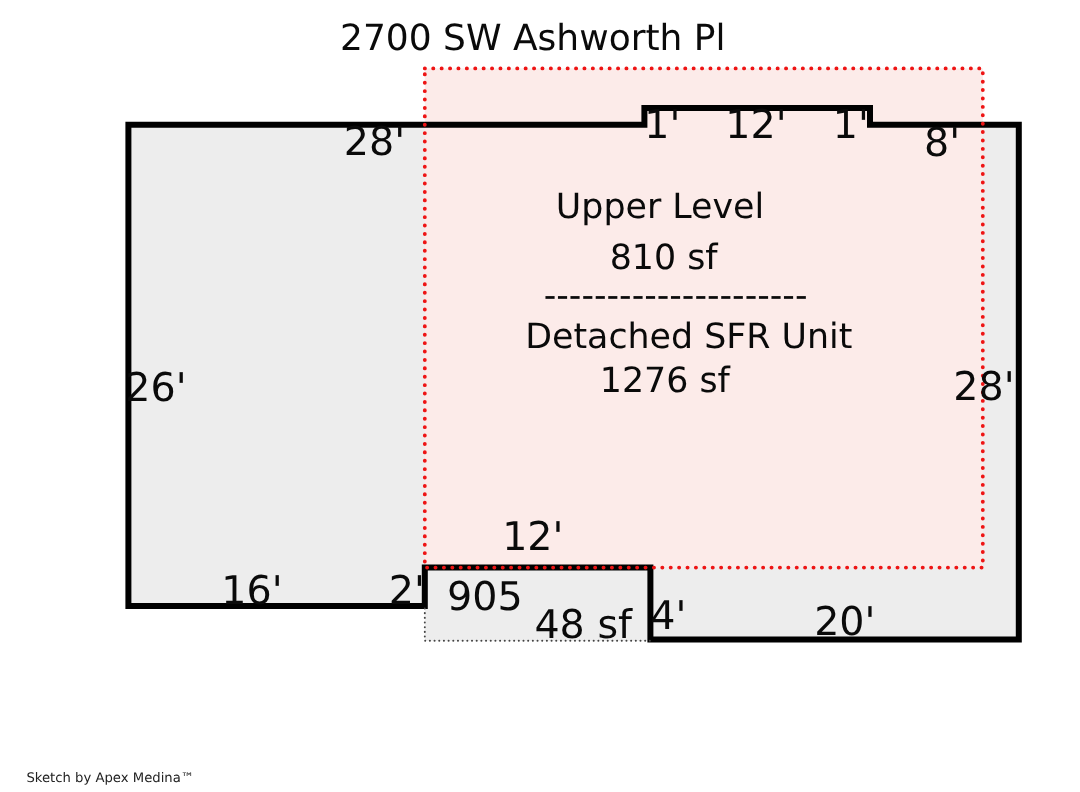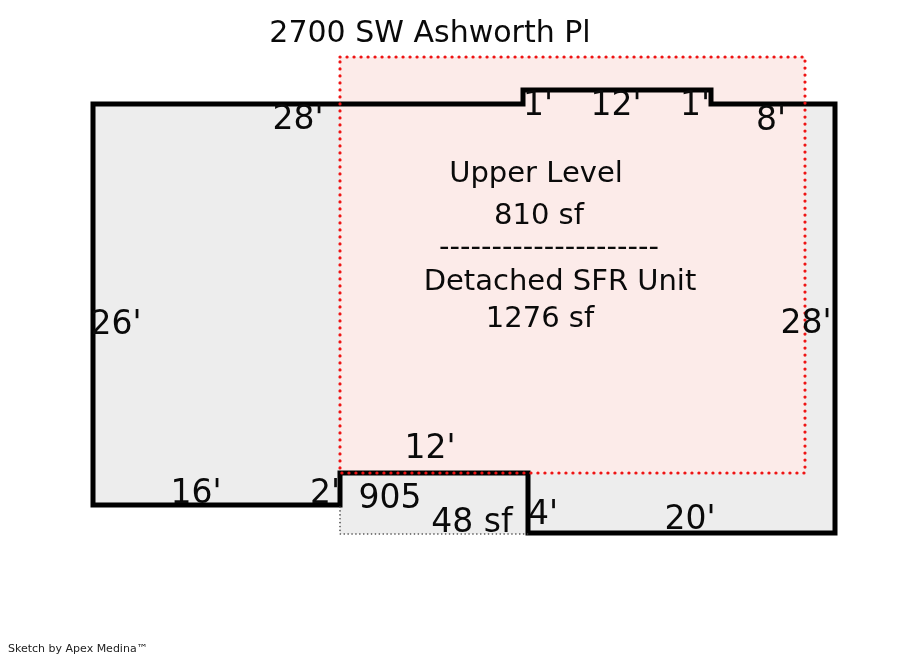--- a/index.html
+++ b/index.html
@@ -9,20 +9,21 @@
     width: 900px;
     height: 660px;
     overflow: hidden;
     font-family: "DejaVu Sans", "Liberation Sans", sans-serif;
   }
   #sketch-wrap {
     position: relative;
     width: 822px;
     height: 660px;
     background: #ffffff;
+    padding-left: 14px;
   }
   svg { display: block; }
 
   .fill-footprint { fill: var(--color-footprint-fill, #ededed); stroke: none; }
   .fill-upper     { fill: var(--color-upper-level-fill, #fcebe9); stroke: none; }
 
   .stroke-main {
     fill: none;
     stroke: var(--color-outline, #000000);
     stroke-width: 5;

